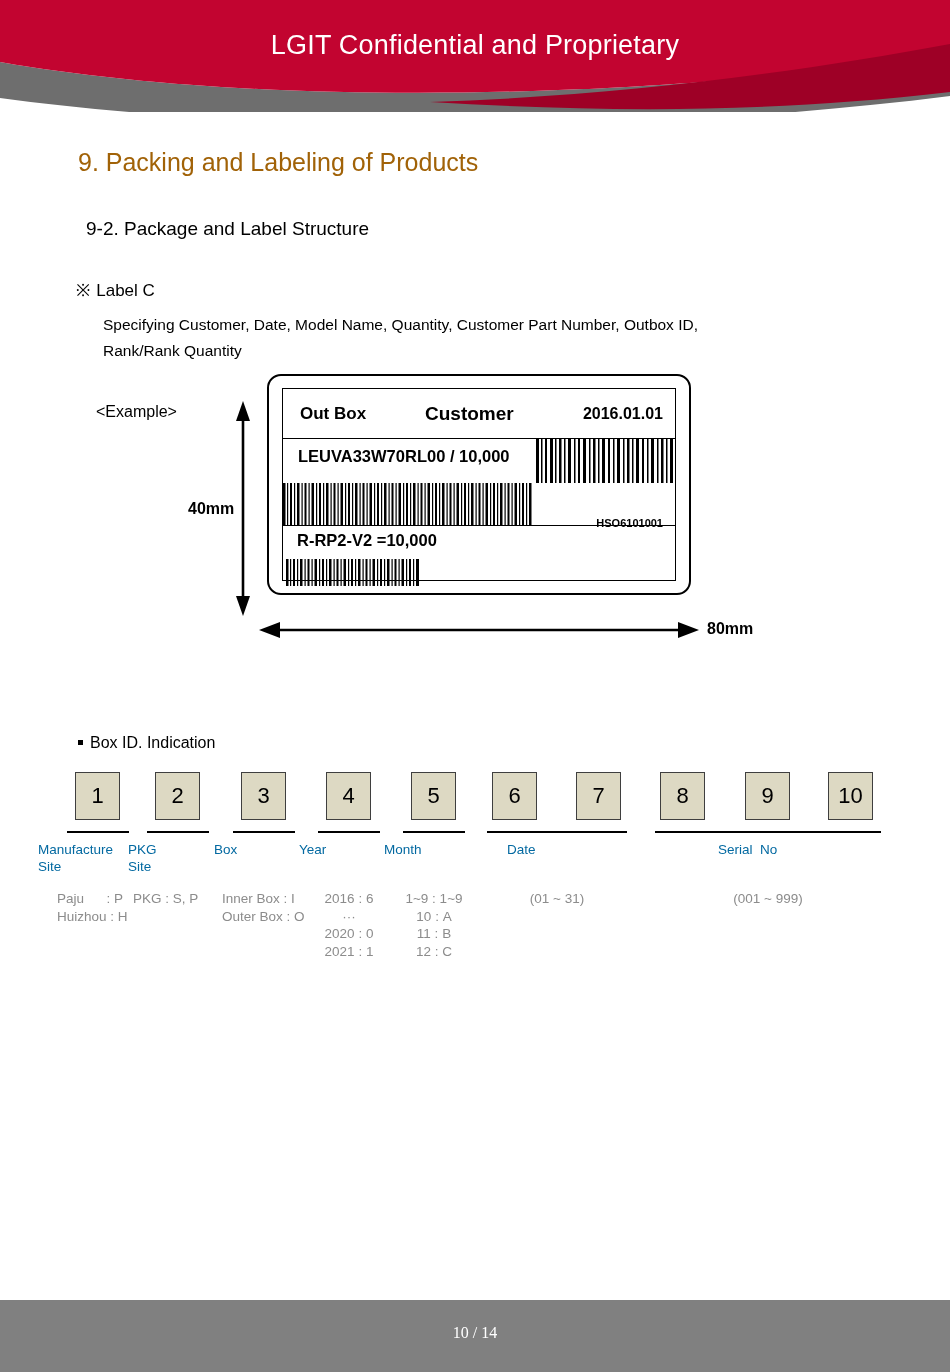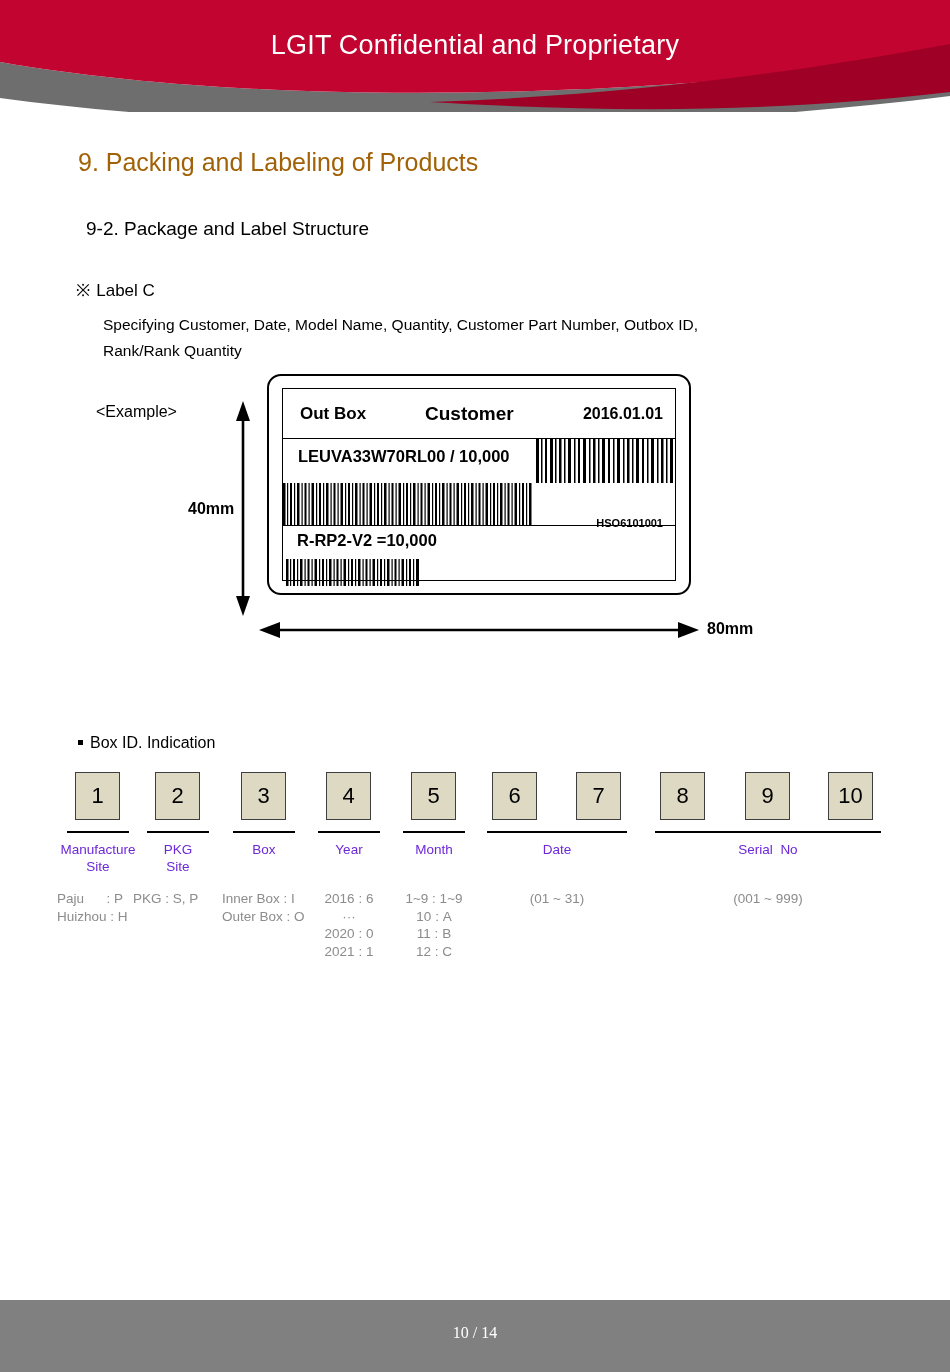--- a/index.html
+++ b/index.html
@@ -209,23 +209,22 @@
     justify-content: center;
     color: #000;
   }
   .group-rule {
     position: absolute;
     height: 0;
     border-top: 2px solid #000;
   }
   .group-label {
     position: absolute;
-    text-align: center;
     font-size: 13.5px;
-    color: #6d28d9;
+    color: #0369a1;
     line-height: 17px;
   }
   .group-detail {
     position: absolute;
     font-size: 13.5px;
     color: #8c8c8c;
     line-height: 17.5px;
     white-space: pre;
   }
   .gd-center { text-align: center; }

